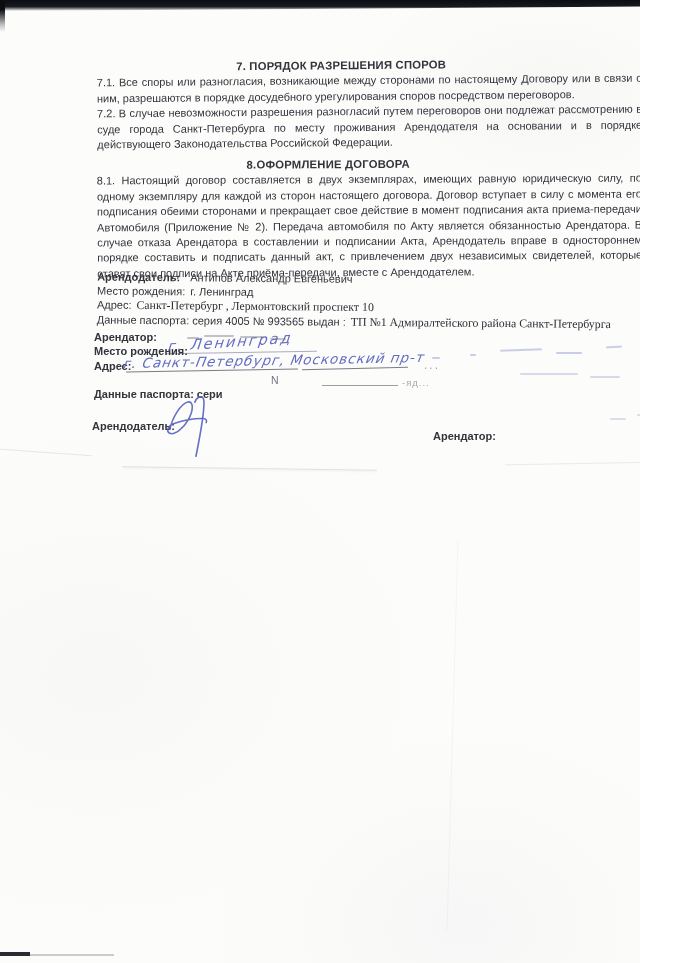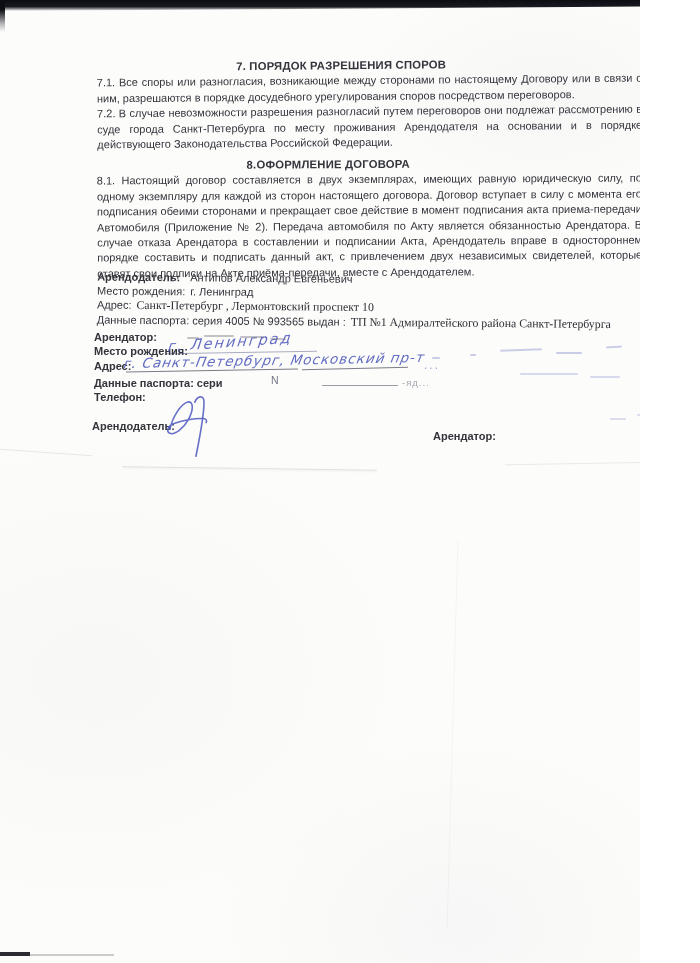--- a/index.html
+++ b/index.html
@@ -111,22 +111,21 @@
     </div>
     <div>
       <span>Данные паспорта: серия 4005 № 993565 выдан :</span><span class="serif gap-s">ТП №1 Адмиралтейского района Санкт-Петербурга</span>
     </div>
   </div>
 
   <div class="trows" style="position:absolute;left:94px;top:331px;width:560px;">
     <div class="bold">Арендатор:</div>
     <div class="bold">Место рождения:</div>
     <div class="bold" style="margin-top:1.5px;">Адрес:</div>
-    <div class="bold" style="margin-top:3px;">Данные паспорта: сери</div>
-    <div class="bold">Телефон:</div>
+    <div class="bold" style="margin-top:14px;">Данные паспорта: сери</div>
   </div>
 
   <div class="hw hw-birth">г. Ленинград</div>
   <div class="hw hw-address">г. Санкт-Петербург, Московский пр-т</div>
   <div class="ink-dots">...</div>
 
   <div class="uline u1"></div>
   <div class="uline u2a"></div>
   <div class="uline u2b"></div>
   <div class="uline u3"></div>

